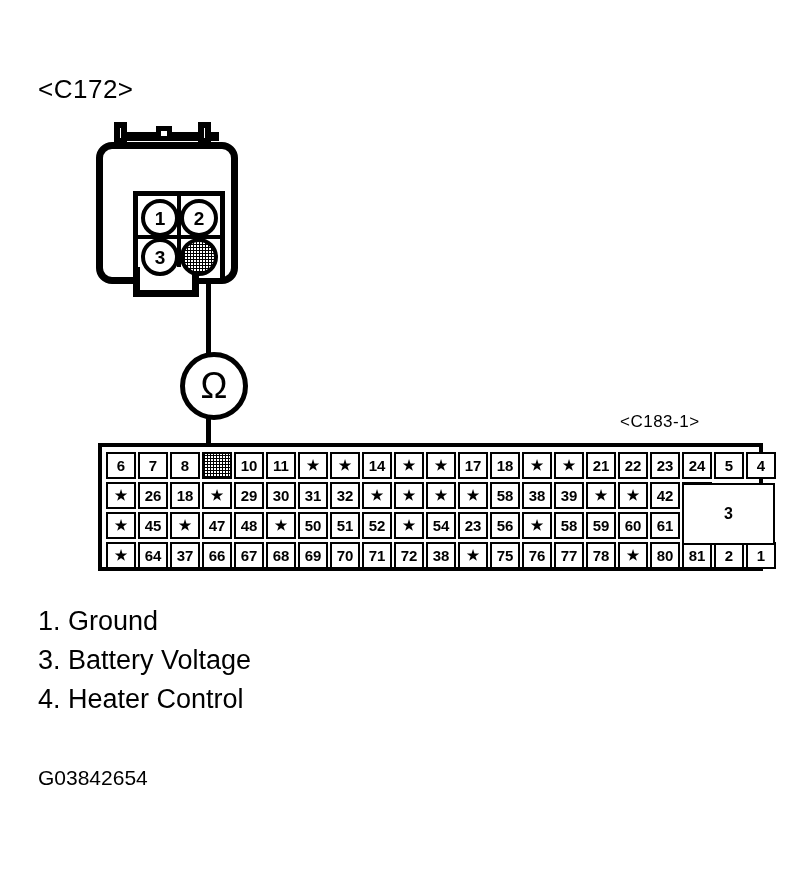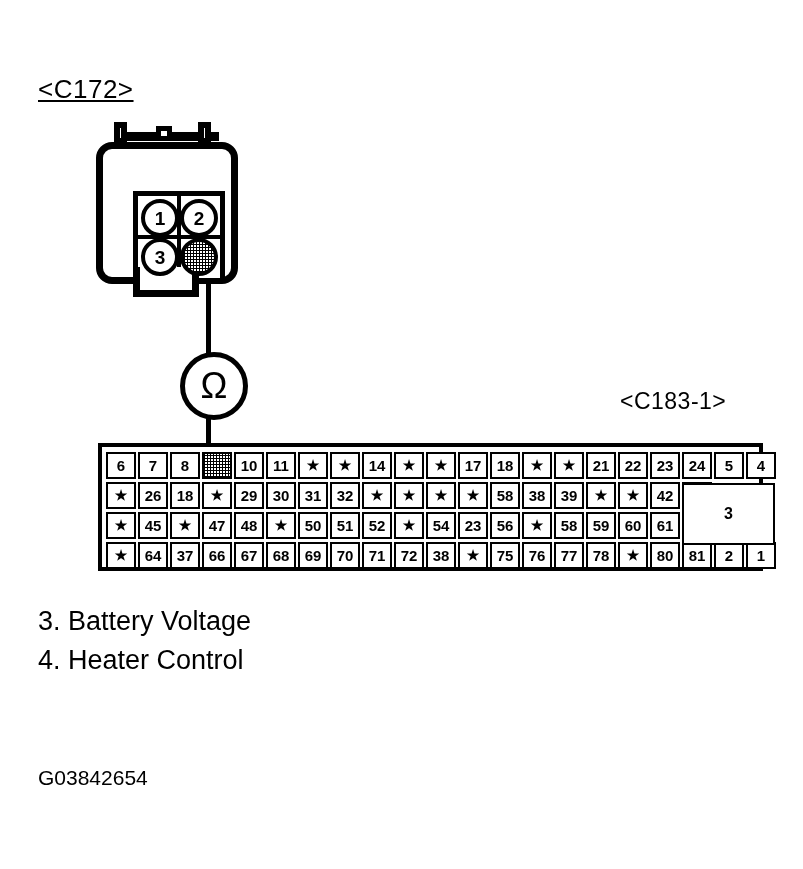--- a/index.html
+++ b/index.html
@@ -17,21 +17,20 @@
   }
 
   
   #c172-label {
     position: absolute;
     left: 38px;
     top: 74px;
     font-size: 26px;
     letter-spacing: 0.5px;
     white-space: nowrap;
-    text-decoration: underline;
   }
 
   
   #connector-c172 {
     position: absolute;
     left: 88px;
     top: 120px;
     width: 162px;
     height: 185px;
   }
@@ -177,22 +176,22 @@
     top: 408px;
     width: 5px;
     height: 42px;
     background: #000;
   }
 
   
   #c183-label {
     position: absolute;
     left: 620px;
-    top: 388px;
-    font-size: 23px;
+    top: 412px;
+    font-size: 17px;
     letter-spacing: 0.5px;
     white-space: nowrap;
   }
 
   
   #pin-table {
     position: absolute;
     left: 98px;
     top: 443px;
     width: 665px;
@@ -388,17 +387,18 @@
           <div class="t-cell">80</div>
           <div class="t-cell">81</div>
           <div class="t-cell">2</div>
           <div class="t-cell">1</div>
         </div>
     </div>
   </div>
 </div>
 
 <div id="legend">
+  <div class="legend-line">1. Ground</div>
   <div class="legend-line">3. Battery Voltage</div>
   <div class="legend-line">4. Heater Control</div>
 </div>
 
 <div id="figure-code">G03842654</div>
 
 </body></html>

